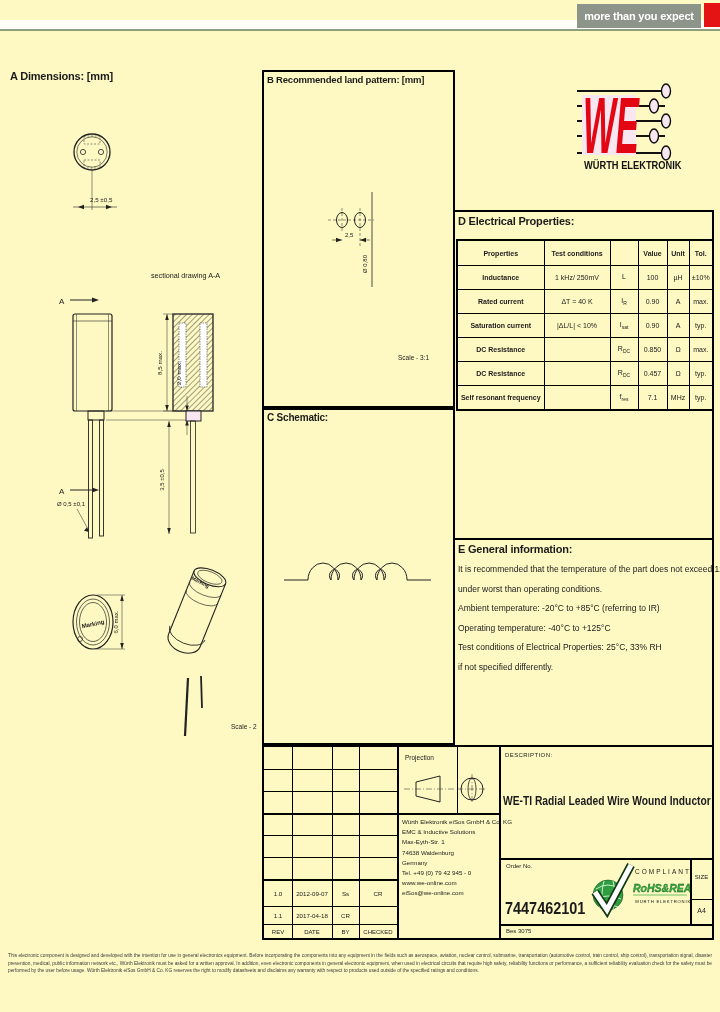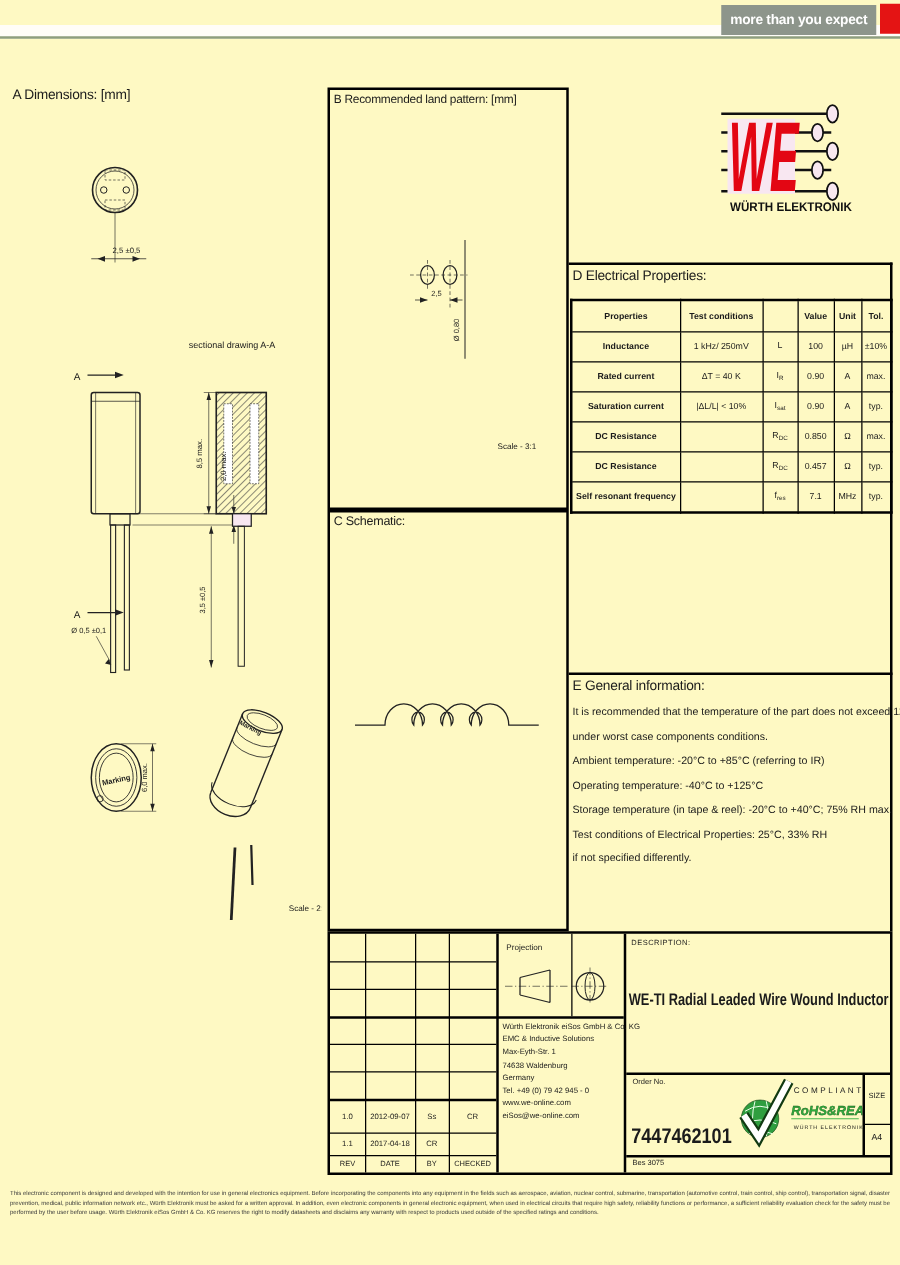--- a/index.html
+++ b/index.html
@@ -1,21 +1,21 @@
 <!DOCTYPE html>
 <html><head>
 <meta charset="utf-8">
 <style>
   html,body{margin:0;padding:0;background:#ddd;}
   .page{position:relative;width:720px;height:1012px;background:#fef9c3;
         font-family:"Liberation Sans",sans-serif;color:#1b1b1b;overflow:hidden;}
   .abs{position:absolute;}
   .hl{position:absolute;background:#000;}
   .vl{position:absolute;background:#000;}
-  .sec-title{font-weight:400;letter-spacing:-0.2px;white-space:nowrap;}
+  .sec-title{font-weight:700;letter-spacing:-0.2px;white-space:nowrap;}
   .box{position:absolute;border:2px solid #000;box-sizing:border-box;}
   .center{display:flex;align-items:center;justify-content:center;text-align:center;}
   table.props{border-collapse:collapse;table-layout:fixed;width:256px;font-size:7px;
               border:2px solid #000;}
   table.props td,table.props th{border:1px solid #000;text-align:center;vertical-align:middle;
               padding:0;overflow:hidden;white-space:nowrap;height:23px;}
   table.props th{font-weight:700;height:24px;}
   table.props td.prop{font-weight:700;}
   table.props sub{font-size:5px;}
   .elines div{font-size:8.5px;line-height:19.5px;white-space:nowrap;}
@@ -252,24 +252,23 @@
       <td>MHz</td>
       <td>typ.</td>
     </tr>
   </tbody>
     </table>
 
   <div class="hl" style="left:455px;top:538px;width:259px;height:2px;"></div>
   <div class="abs sec-title" style="left:458px;top:543px;font-size:11px;">E General information:</div>
   <div class="abs elines" style="left:458px;top:560px;width:254px;">
     <div>It is recommended that the temperature of the part does not exceed 125°C</div>
-    <div>under worst case components conditions.</div>
+    <div>under worst than operating conditions.</div>
     <div>Ambient temperature: -20°C to +85°C (referring to IR)</div>
     <div>Operating temperature: -40°C to +125°C</div>
-    <div>Storage temperature (in tape &amp; reel): -20°C to +40°C; 75% RH max.</div>
     <div>Test conditions of Electrical Properties: 25°C, 33% RH</div>
     <div>if not specified differently.</div>
   </div>
 
   <div class="box" style="left:262px;top:745px;width:452px;height:195px;">
 
     <div class="vl" style="left:28px;top:0;width:1px;height:191px;"></div>
     <div class="vl" style="left:68px;top:0;width:1px;height:191px;"></div>
     <div class="vl" style="left:95px;top:0;width:1px;height:191px;"></div>
     <div class="vl" style="left:133px;top:0;width:2px;height:191px;"></div>

